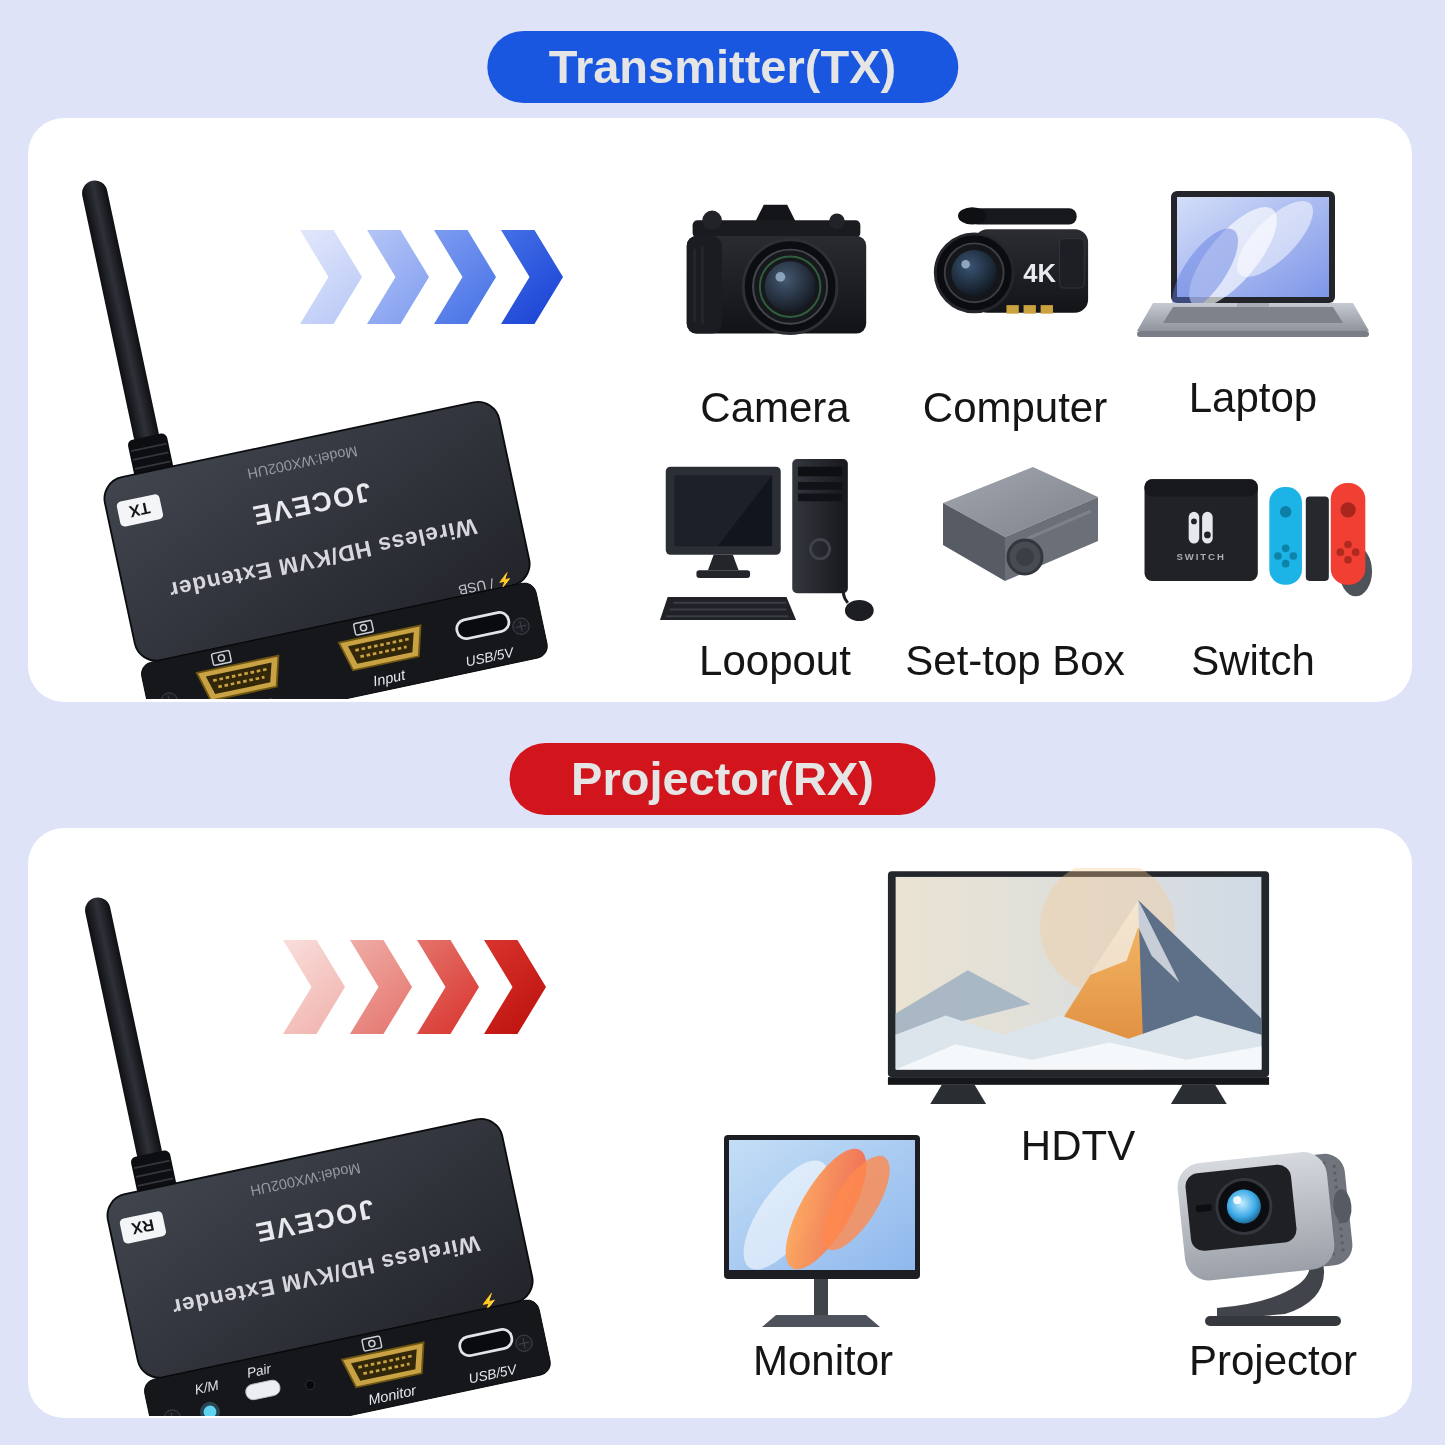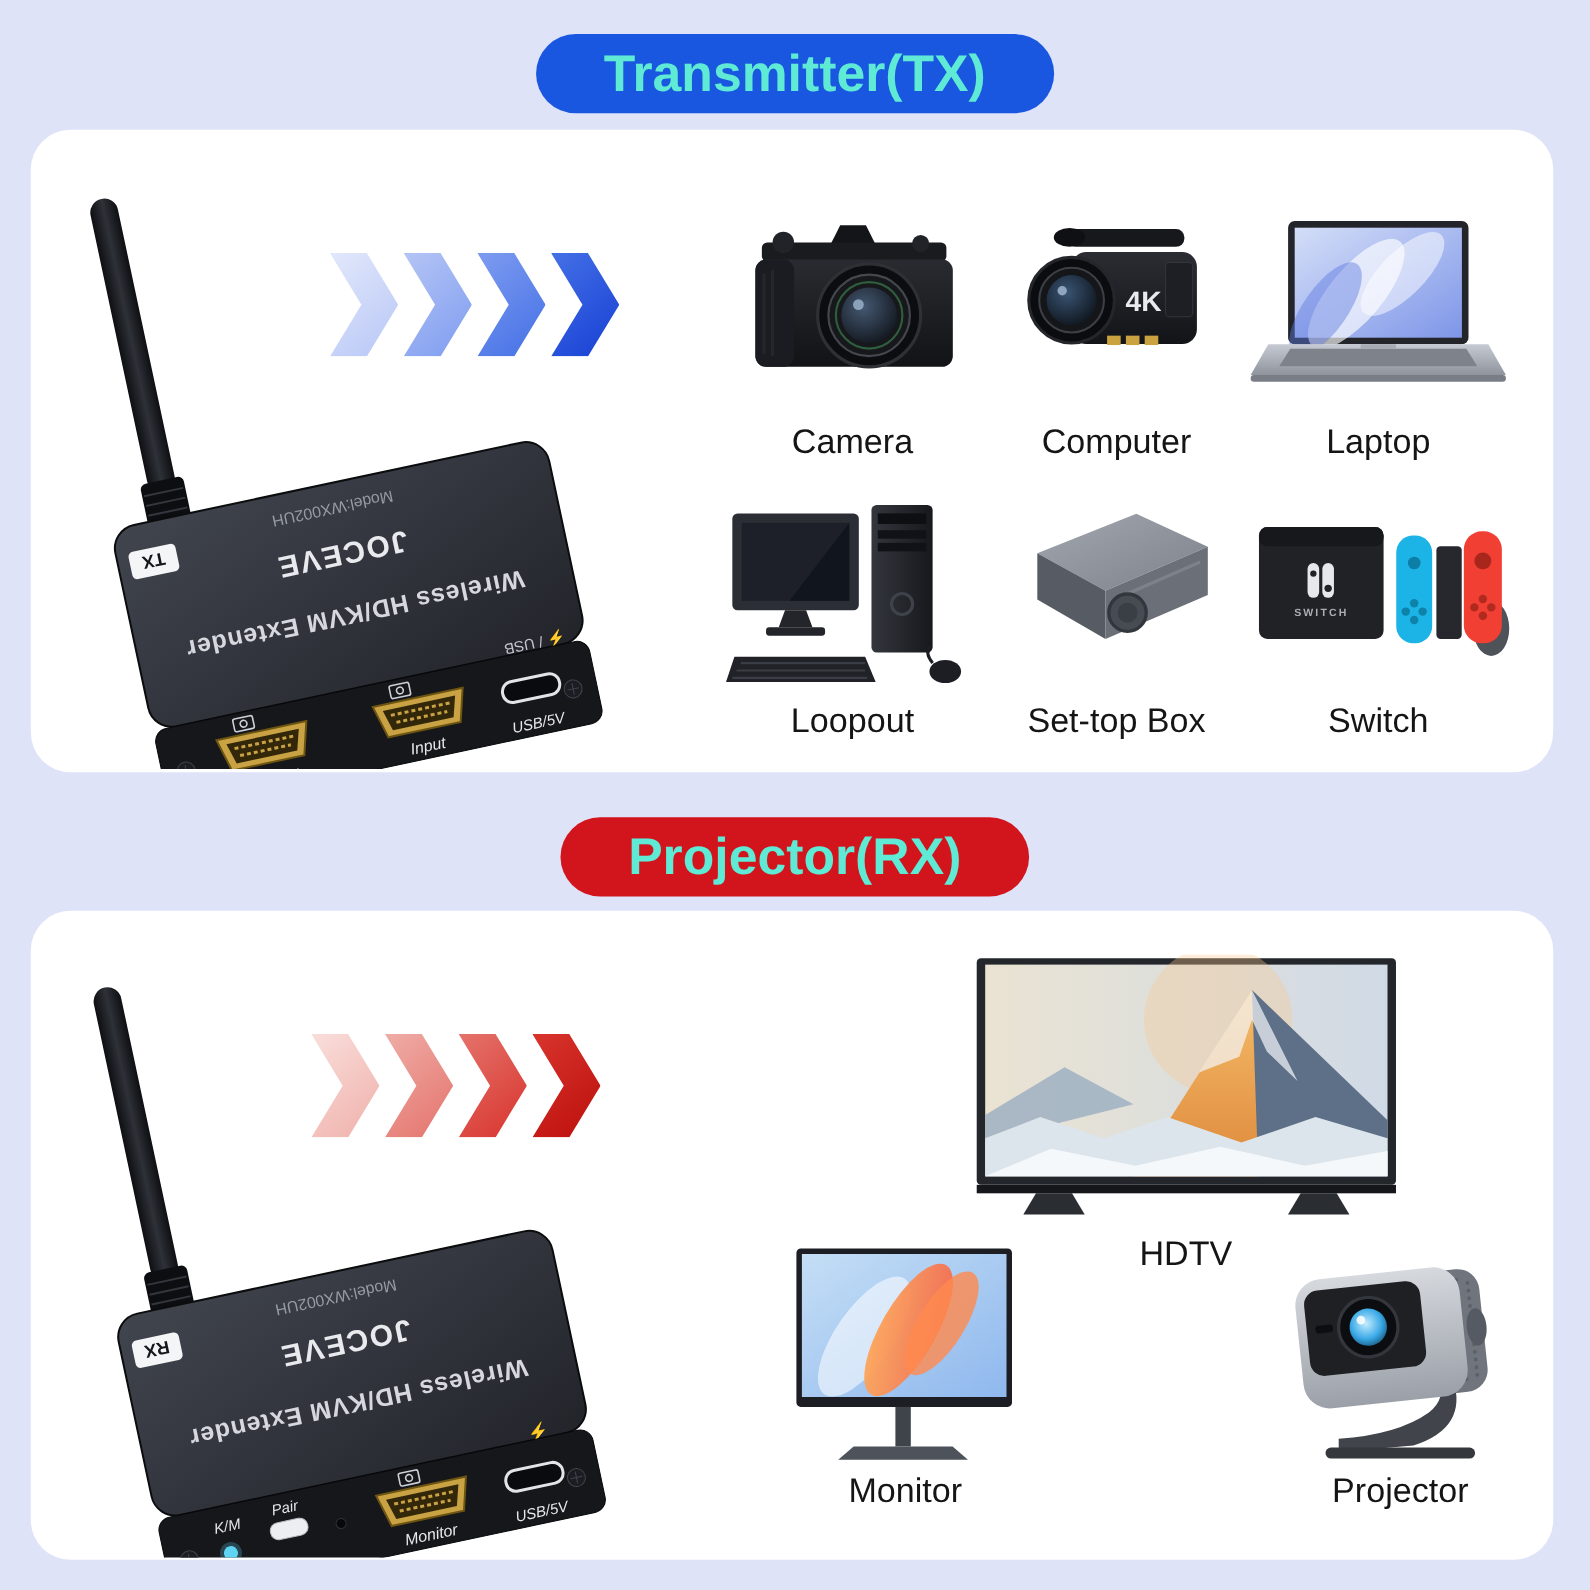--- a/index.html
+++ b/index.html
@@ -4,21 +4,21 @@
 <style>
   html,body{margin:0;padding:0}
   body{
     width:1445px;height:1445px;position:relative;overflow:hidden;
     background:#dfe3f8;
     font-family:"Liberation Sans",sans-serif;
   }
   .badge{
     position:absolute;left:50%;transform:translateX(-50%);
     height:72px;line-height:72px;border-radius:37px;
-    padding:0 62px;color:#5eead4;font-size:47px;font-weight:bold;
+    padding:0 62px;color:#e5e5e5;font-size:47px;font-weight:bold;
     white-space:nowrap;text-align:center;
   }
   .badge-tx{top:31px;background:#1a57e0}
   .badge-rx{top:743px;background:#d2151d}
   .card{
     position:absolute;left:28px;width:1384px;background:#fff;border-radius:36px;
   }
   .card-tx{top:118px;height:584px}
   .card-rx{top:828px;height:590px}
   .arrows{position:absolute;display:flex;gap:5px}
@@ -26,21 +26,21 @@
   .b1{background:linear-gradient(140deg,#e2e8fb,#b7c6f6)}
   .b2{background:linear-gradient(140deg,#b4c4f5,#7e9cf0)}
   .b3{background:linear-gradient(140deg,#7d9bf0,#4470e6)}
   .b4{background:linear-gradient(140deg,#4470e6,#173fd4)}
   .r1{background:linear-gradient(140deg,#f9dedb,#f0b0aa)}
   .r2{background:linear-gradient(140deg,#efaca6,#e4736b)}
   .r3{background:linear-gradient(140deg,#e4736b,#d8332c)}
   .r4{background:linear-gradient(140deg,#d8342d,#bc0f0b)}
   .item{position:absolute;display:flex;flex-direction:column;align-items:center}
   .imgbox{display:flex;align-items:flex-start;justify-content:center;width:100%}
-  .item-label{font-size:31px;color:#151515;margin-top:6px;text-align:center}
+  .item-label{font-size:42px;color:#151515;margin-top:6px;text-align:center}
   .dev{position:absolute}
   svg{display:block}
 </style>
 </head>
 <body>
 
 <div class="badge badge-tx">Transmitter(TX)</div>
 
 <div class="card card-tx">
 
@@ -167,21 +167,21 @@
         <circle cx="53" cy="73" r="4.5" fill="#a8bdd4" opacity=".8"></circle>
         <text x="131" y="92" font-size="27" font-weight="700" fill="#e8eaee" text-anchor="middle">4K</text>
         <rect x="96" y="116" width="13" height="9" fill="#caa23f"></rect>
           <rect x="114" y="116" width="13" height="9" fill="#caa23f"></rect>
           <rect x="132" y="116" width="13" height="9" fill="#caa23f"></rect>
       </svg>
     </div>
     <div class="item-label">Computer</div>
   </div>
 
-  <div class="item" style="left:1105px;top:77px;width:240px">
+  <div class="item" style="left:1105px;top:67px;width:240px">
     <div class="imgbox" style="height:183px">
       <svg width="240" height="170" viewBox="0 0 240 170">
         <defs>
           <linearGradient id="lapWall" x1="0" y1="0" x2="1" y2="1">
               <stop offset="0" stop-color="#d4def8"></stop>
               <stop offset="1" stop-color="#7e96e8"></stop>
             </linearGradient>
           <linearGradient id="lapBase" x1="0" y1="0" x2="0" y2="1">
               <stop offset="0" stop-color="#c6cad2"></stop>
               <stop offset="1" stop-color="#8f949c"></stop>

